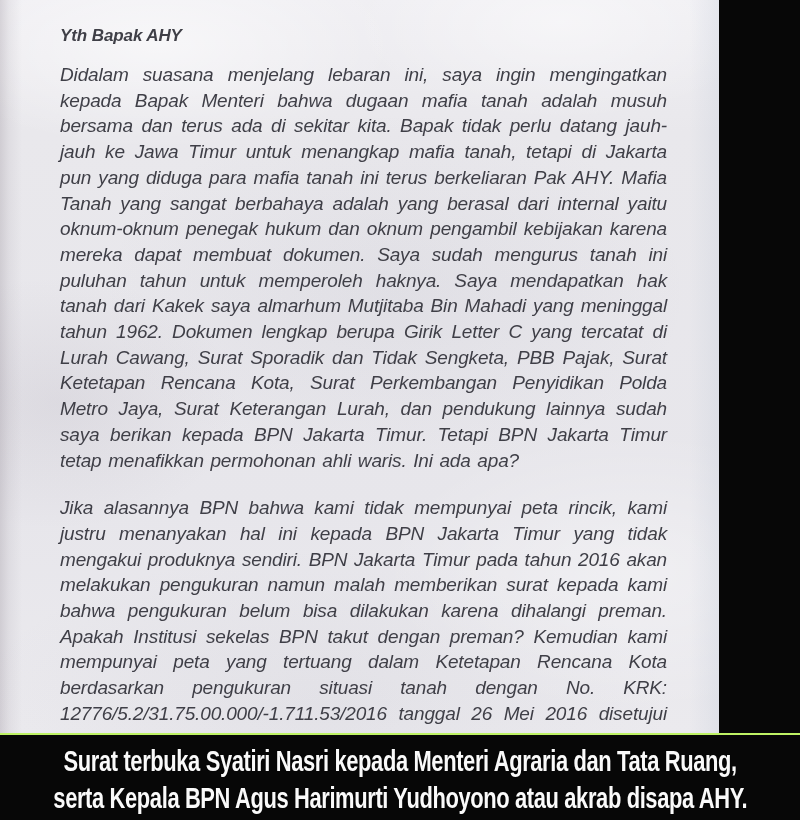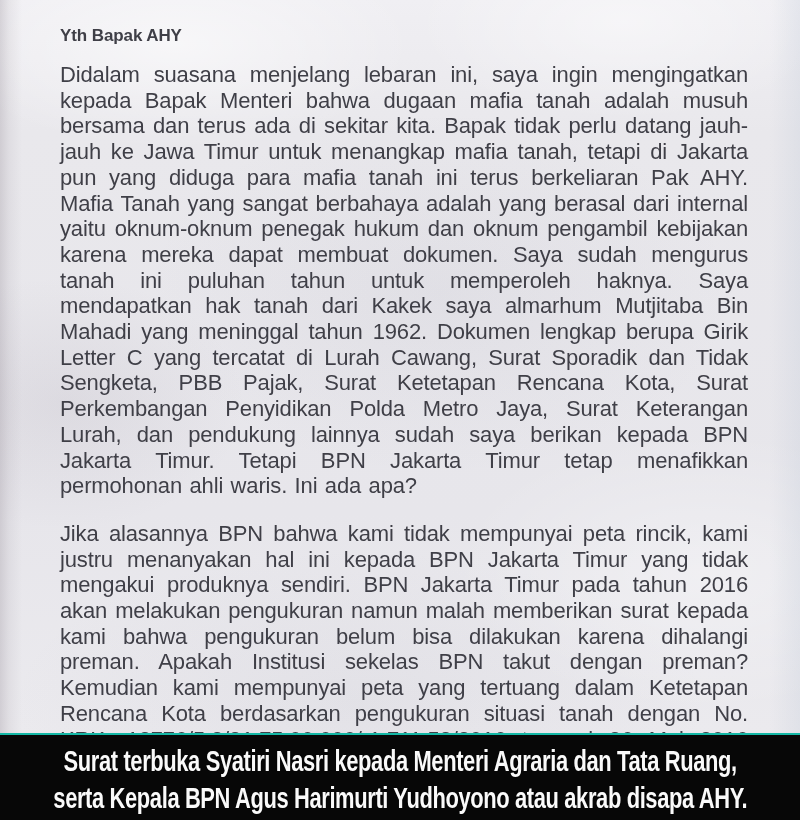--- a/index.html
+++ b/index.html
@@ -15,69 +15,70 @@
     position: relative;
     width: 800px;
     height: 820px;
     background: var(--caption-bg, #070707);
   }
 
   
   .paper {
     position: absolute;
     top: 0; left: 0;
-    width: 800px;
+    width: 719px;
     height: 733px;
     box-sizing: border-box;
     padding: 26px 52px 16px 60px;
     background:
       
       linear-gradient(90deg, rgba(150,142,152,0.30) 0px, rgba(150,142,152,0.12) 9px, rgba(150,142,152,0.0) 22px),
       
       linear-gradient(270deg, rgba(190,200,215,0.25) 0px, rgba(190,200,215,0.0) 30px),
       
       radial-gradient(ellipse 340px 150px at 22% 6%, rgba(255,255,255,0.55), rgba(255,255,255,0) 70%),
       radial-gradient(ellipse 300px 140px at 78% 3%, rgba(255,255,255,0.45), rgba(255,255,255,0) 70%),
       radial-gradient(ellipse 420px 260px at 55% 40%, rgba(120,120,145,0.07), rgba(120,120,145,0) 70%),
       radial-gradient(ellipse 260px 180px at 8% 55%, rgba(120,110,130,0.10), rgba(120,110,130,0) 70%),
       radial-gradient(ellipse 360px 200px at 88% 78%, rgba(255,255,255,0.35), rgba(255,255,255,0) 70%),
       radial-gradient(ellipse 500px 220px at 45% 96%, rgba(130,130,150,0.08), rgba(130,130,150,0) 70%),
       linear-gradient(180deg, #f0eff3 0%, #e9e8ec 18%, #e7e6eb 70%, #ebeaee 100%);
     background-color: var(--paper, #e9e8ec);
     color: var(--ink, #3f3f47);
+    font-style: italic;
   }
 
   .salutation {
     font-size: 17px;
     font-weight: bold;
     letter-spacing: -0.1px;
   }
 
   .body-para {
     margin: 0;
     margin-top: 16px;
-    font-size: 22px;
+    font-size: 19px;
     line-height: 25.7px;
     letter-spacing: -0.15px;
     word-spacing: 1.5px;
     text-align: justify;
     color: var(--ink, #3f3f47);
   }
   .body-para + .body-para {
     margin-top: 22px;
   }
 
   
   .caption-bar {
     position: absolute;
     left: 0; bottom: 0;
     width: 800px;
     height: 87px;
     background: var(--caption-bg, #070707);
-    border-top: 2px solid #14b8a6;
+    border-top: 2px solid #bef264;
     box-sizing: border-box;
     display: flex;
     flex-direction: column;
     align-items: center;
     justify-content: center;
     padding-top: 2px;
     overflow: hidden;
   }
   .caption-line {
     display: inline-block;

